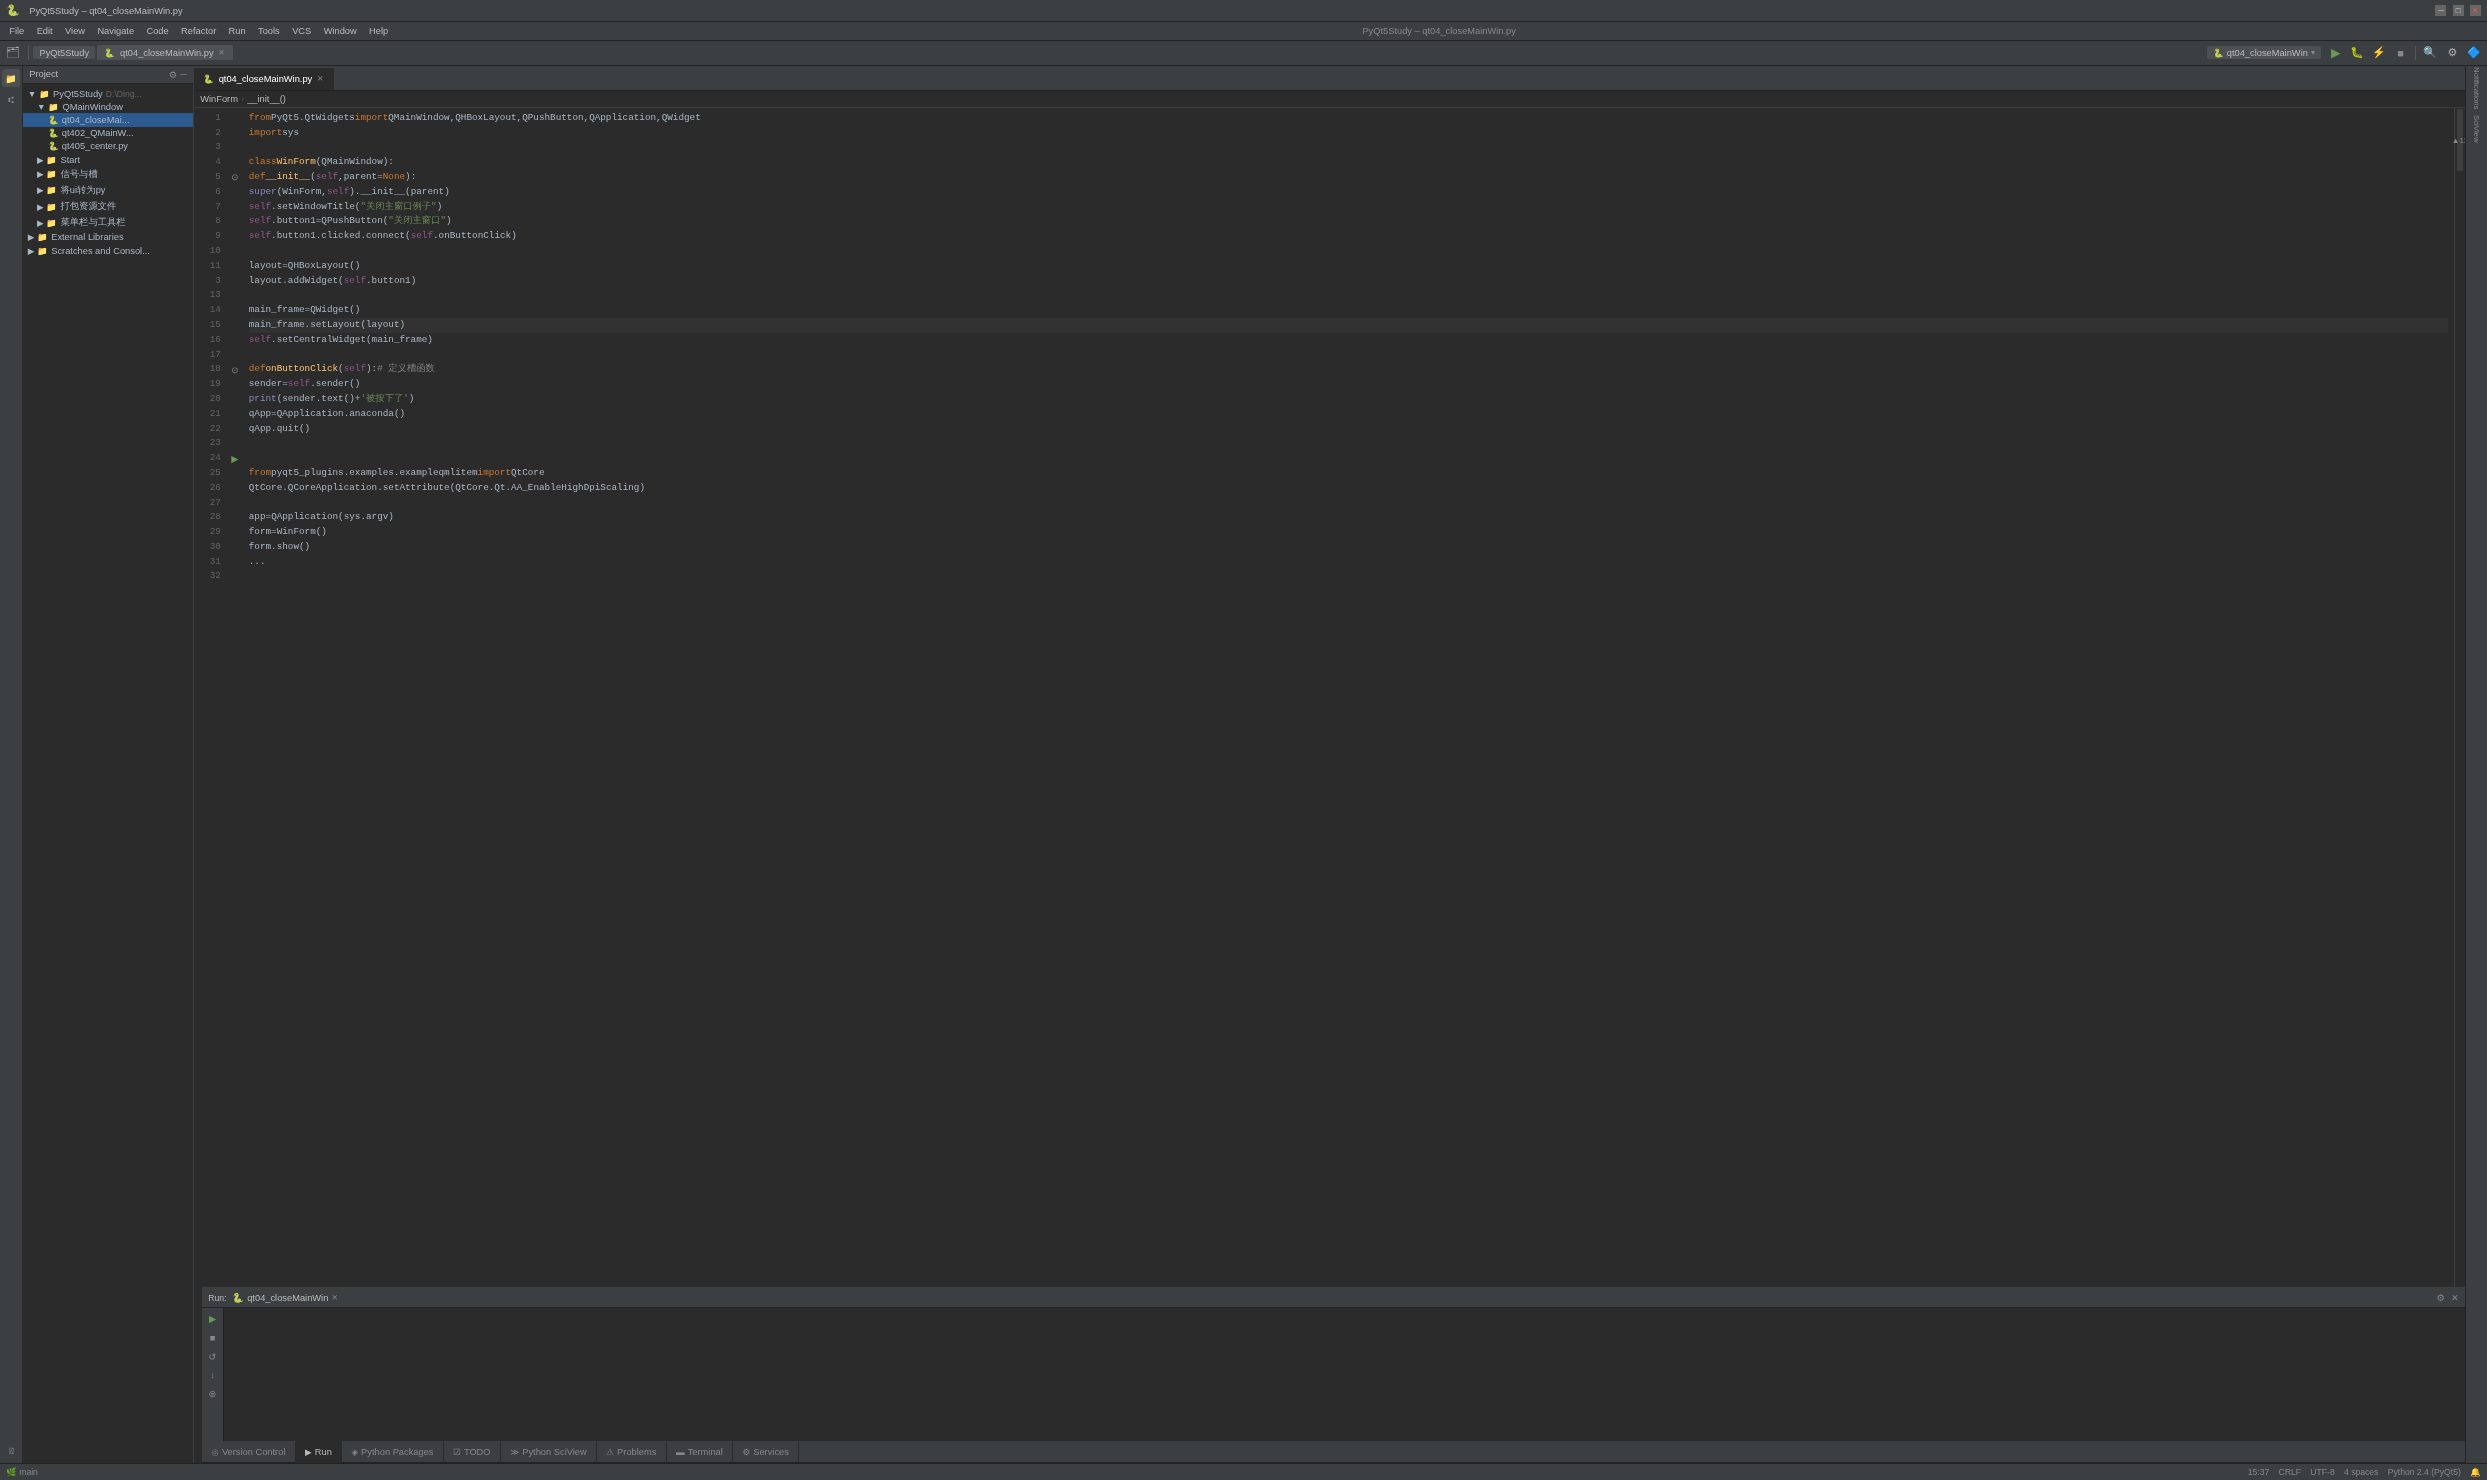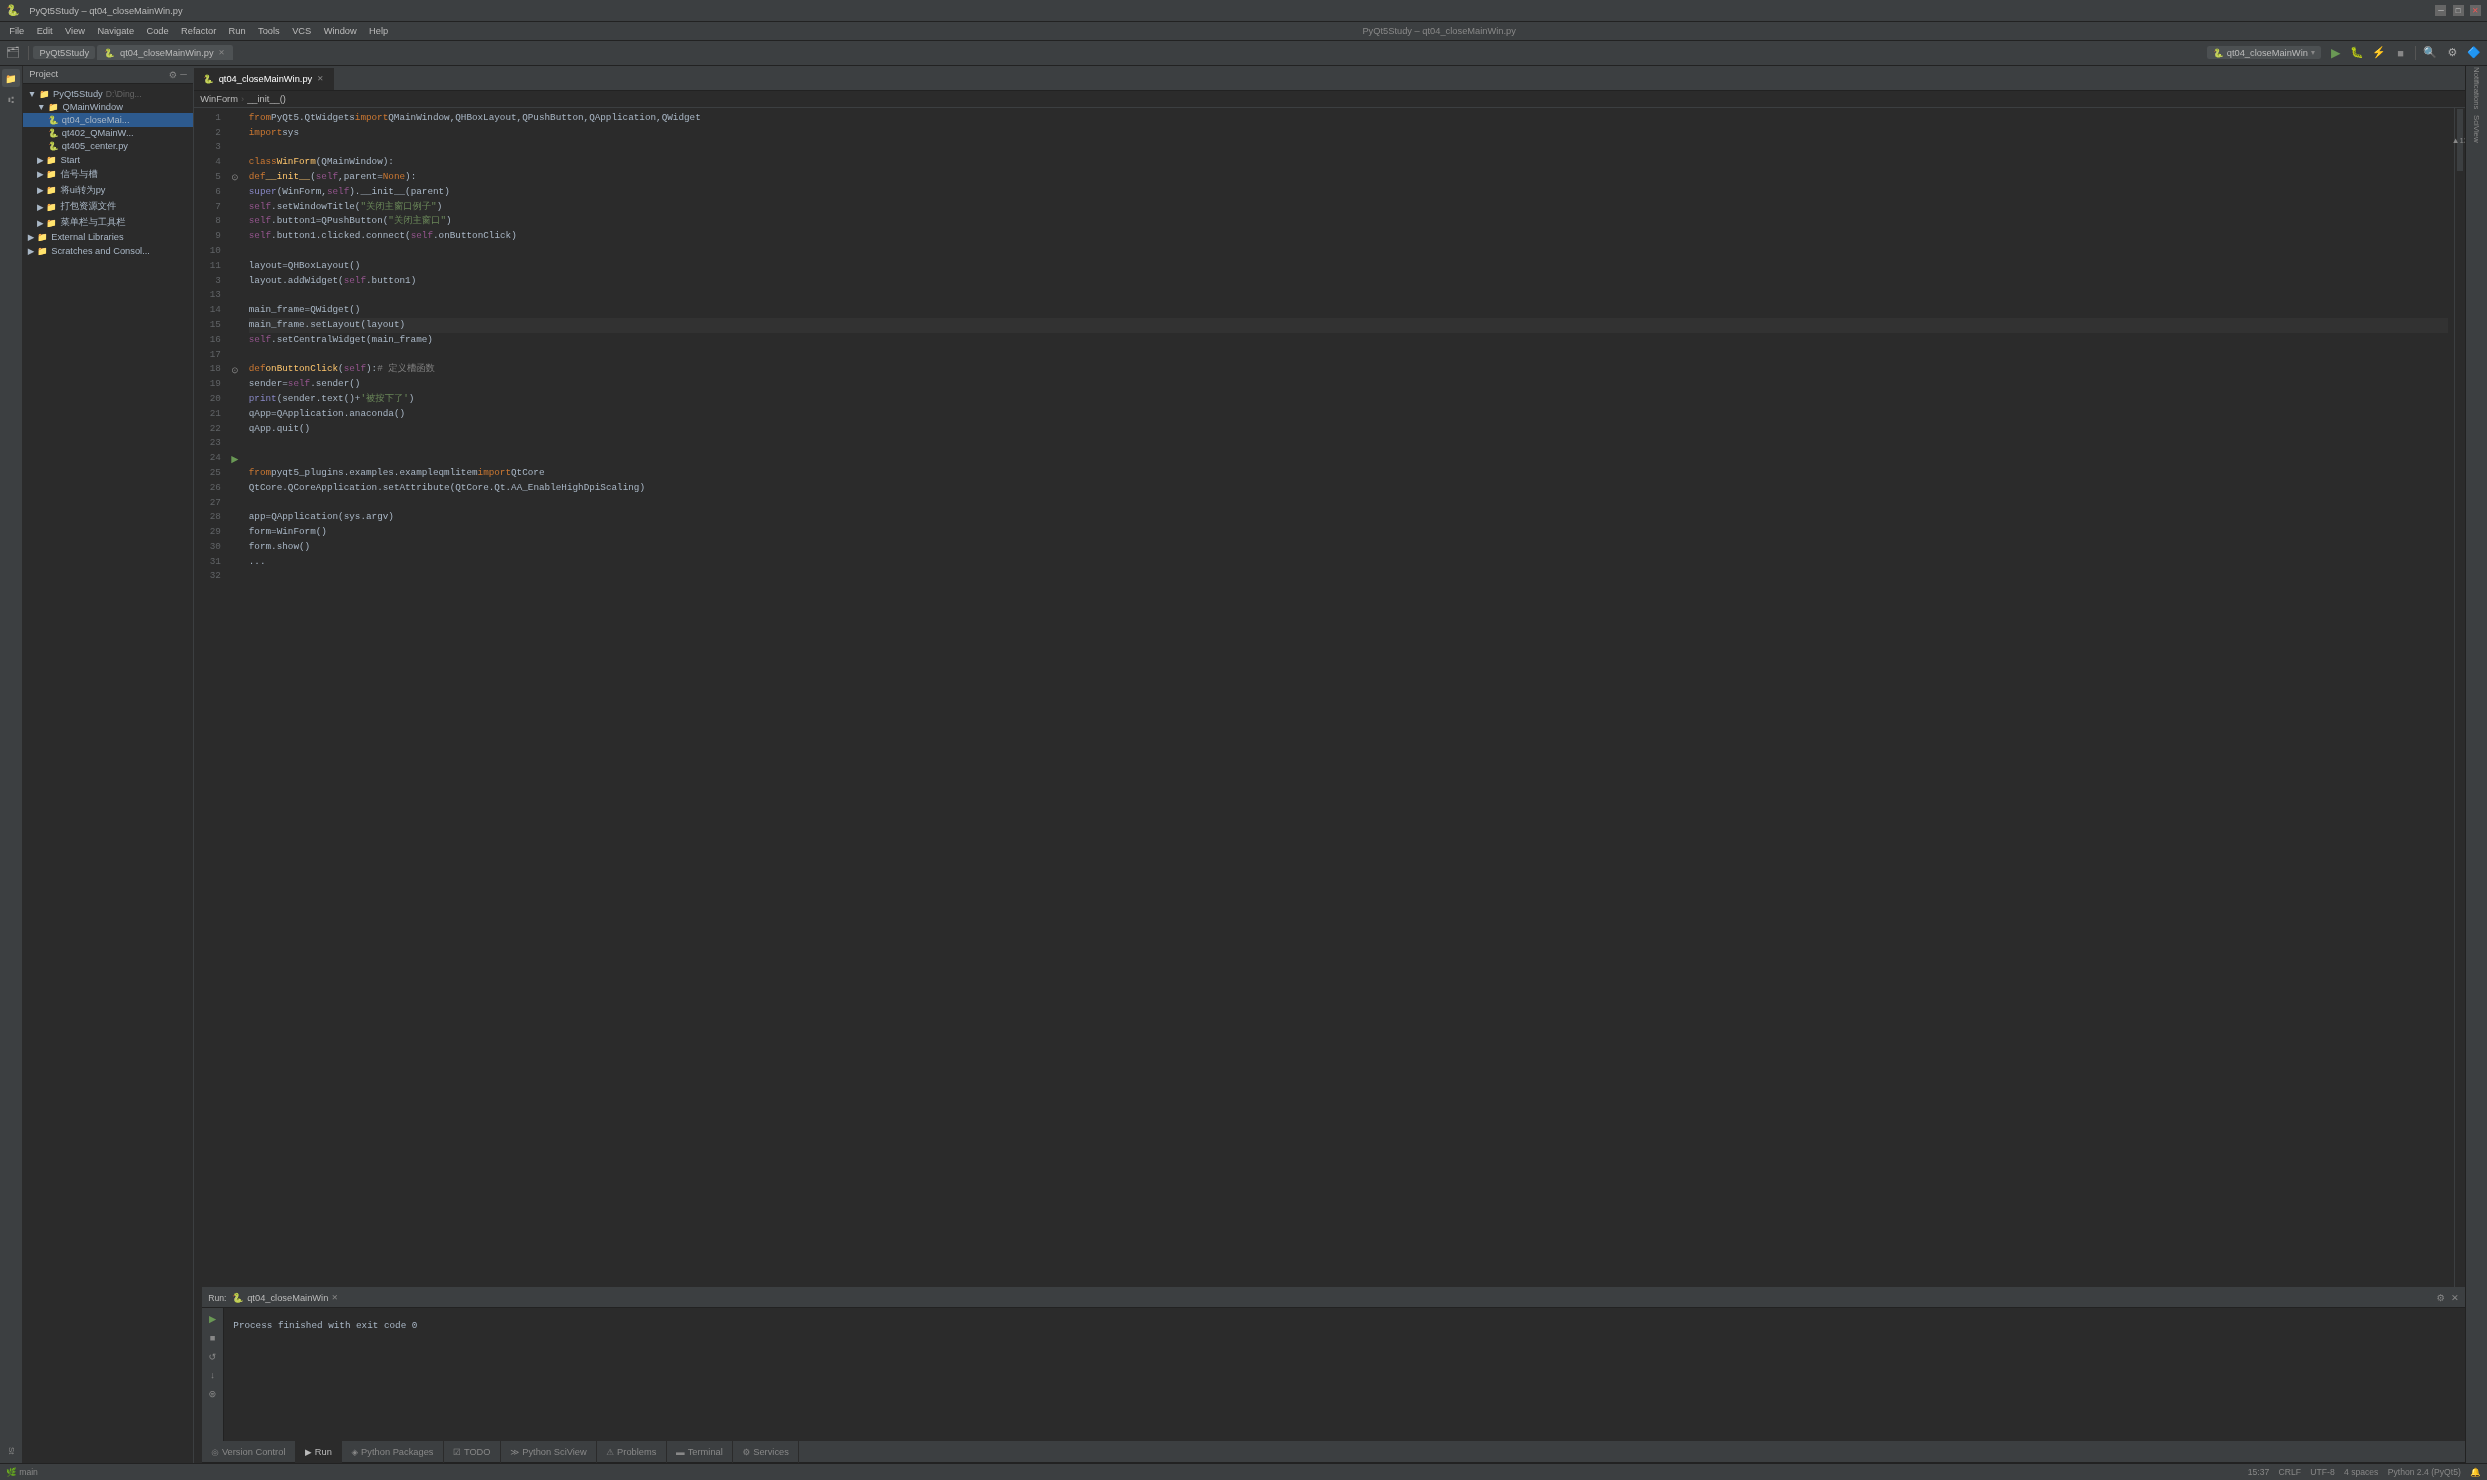--- a/index.html
+++ b/index.html
@@ -728,21 +728,20 @@
         <div class="run-sidebar">
           <div class="run-sidebar-btn" style="color:#6a9955;">▶</div>
           <div class="run-sidebar-btn">■</div>
           <div class="run-sidebar-btn">↺</div>
           <div class="run-sidebar-btn">↓</div>
           <div class="run-sidebar-btn">⊜</div>
         </div>
 
         <div class="run-output">
           <div style="height:6.2px;"></div>
-          <div class="output-result">Process finished with exit code 0</div>
         </div>
       </div>
 
       <div class="bottom-tabs">
         <div class="bottom-tab">
           <span class="bottom-tab-icon">◎</span>
           <span>Version Control</span>
         </div>
         <div class="bottom-tab active">
           <span class="bottom-tab-icon">▶</span>

